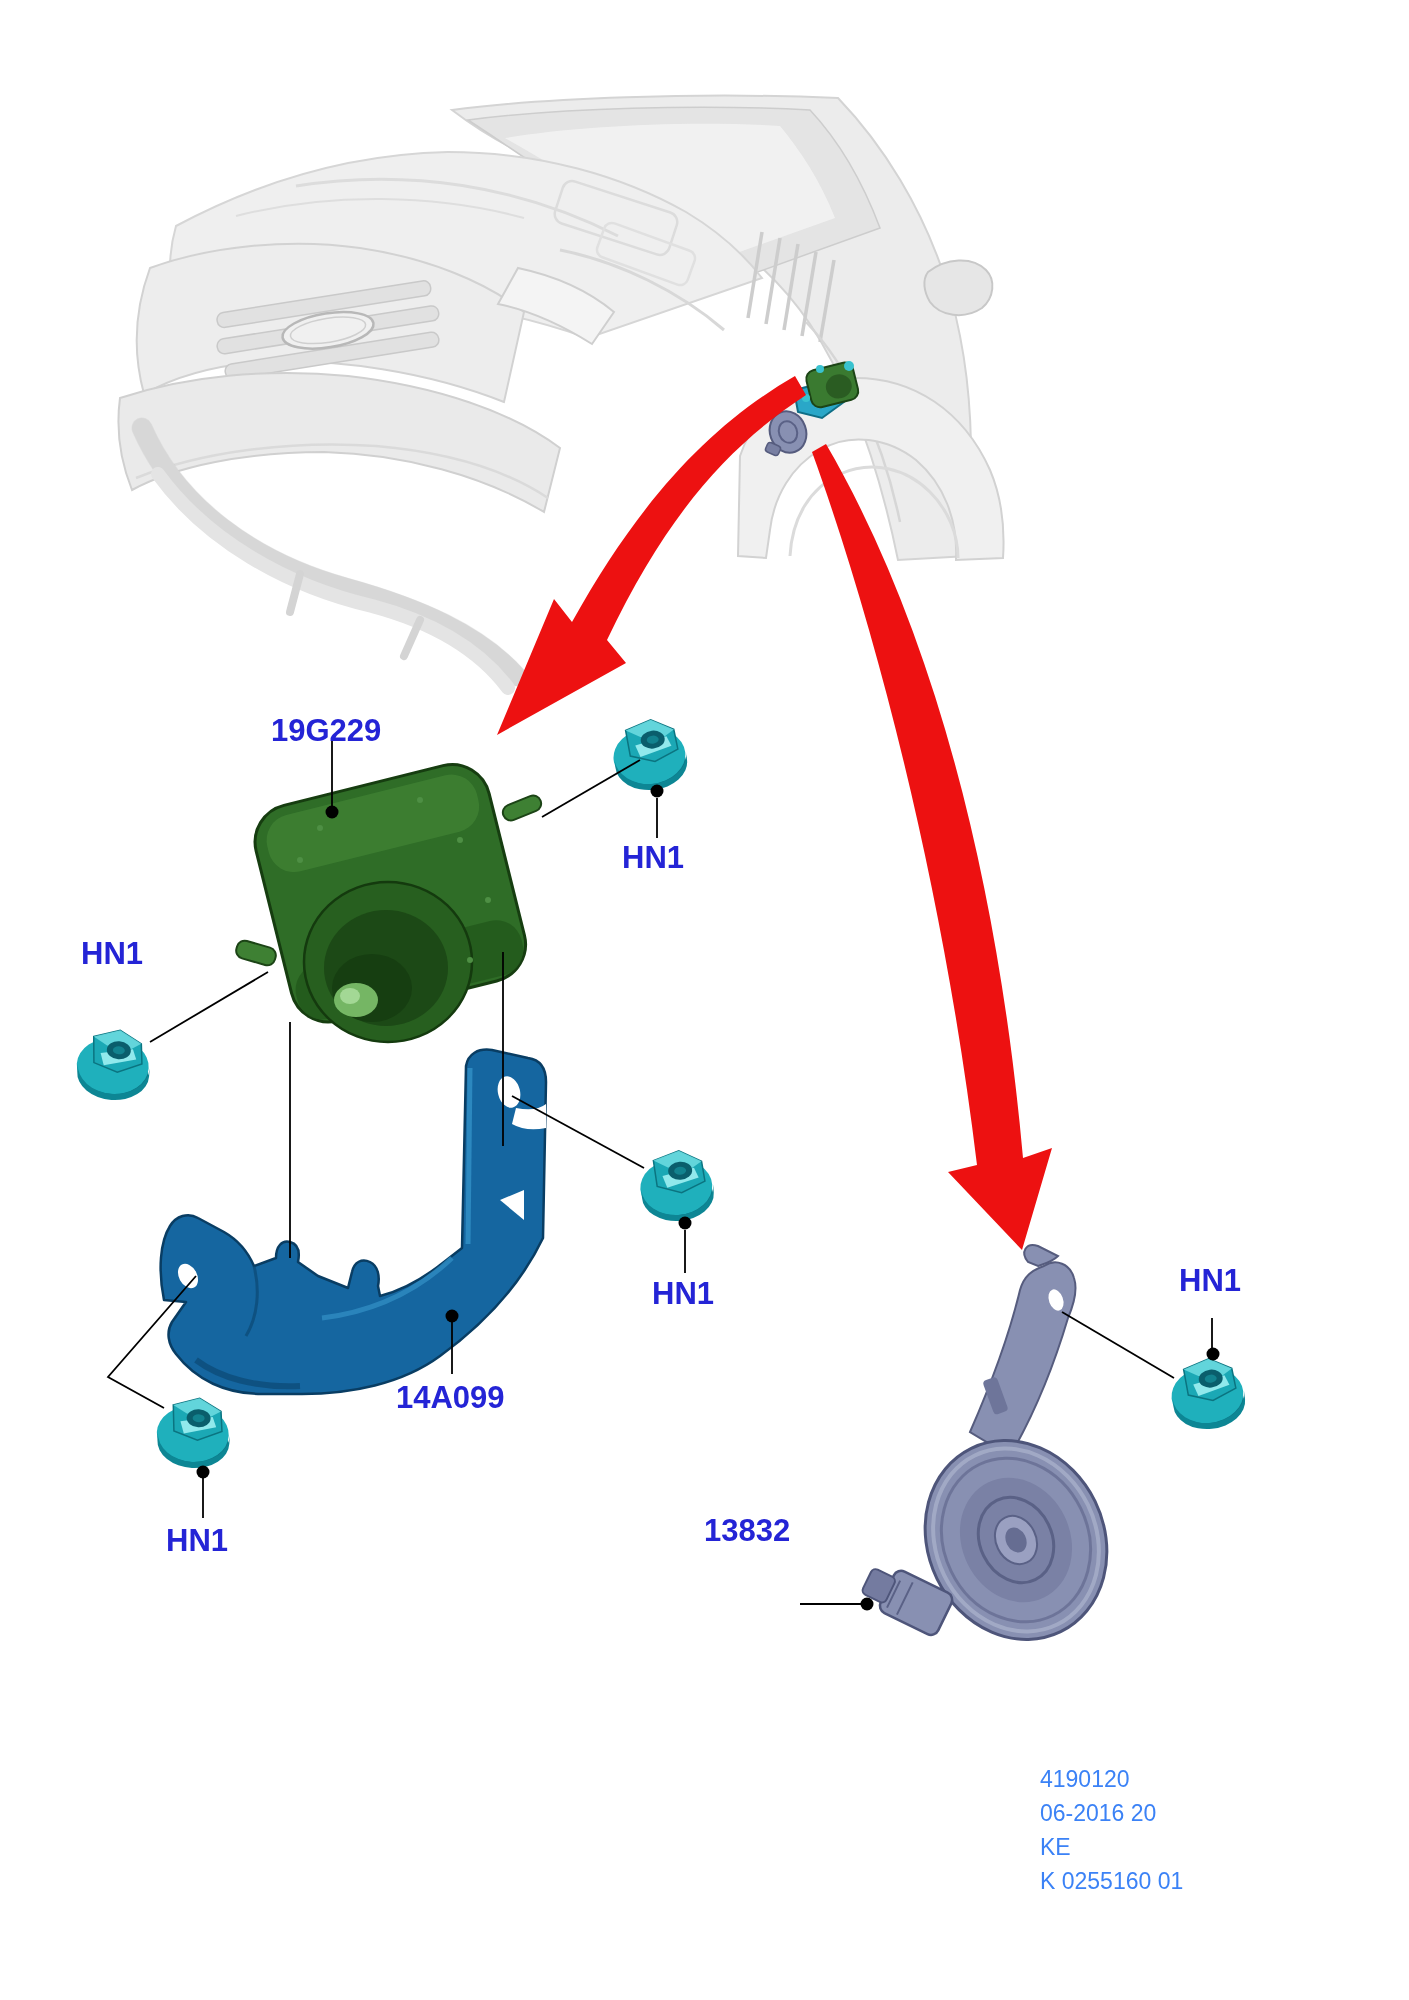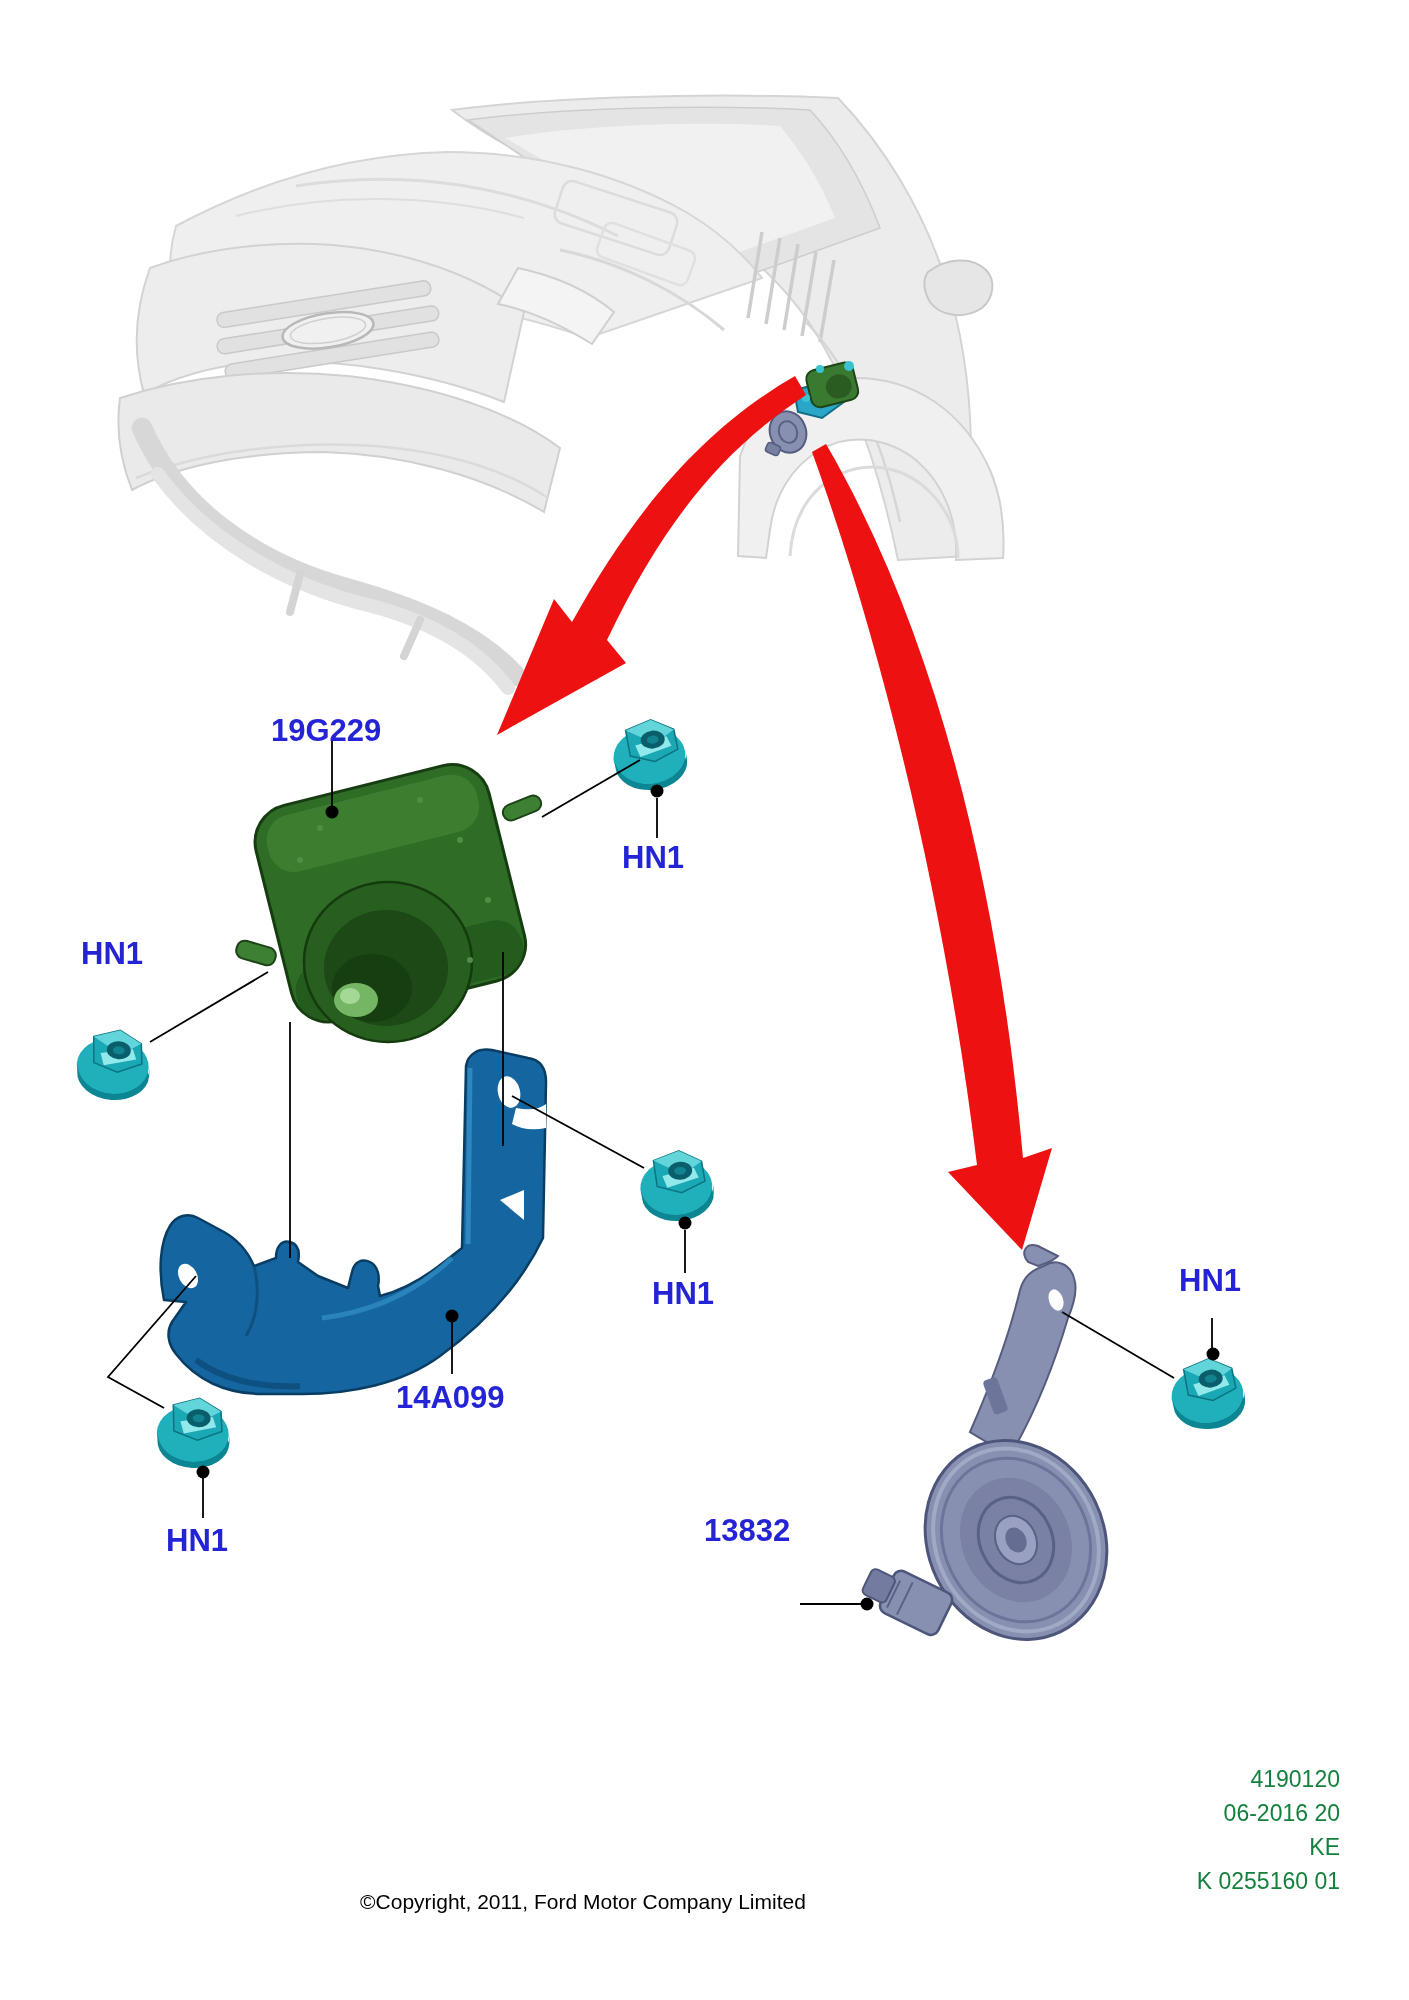--- a/index.html
+++ b/index.html
@@ -16,22 +16,22 @@
     color:#2424D6;
     font-weight:bold;
     font-size:31px;
     line-height:1;
     white-space:nowrap;
     letter-spacing:0px;
   }
   .plate{
     position:absolute;
     left:1040px;top:1762px;width:300px;
-    text-align:right;
-    color:#15803d;
+    text-align:left;
+    color:#3b82f6;
     font-size:23px;
     line-height:34px;
     white-space:nowrap;
   }
   .copyright{
     position:absolute;
     left:283px;top:1889px;width:600px;
     text-align:center;
     color:#000000;
     font-size:21px;
@@ -231,15 +231,14 @@
   <div class="plabel" style="left:1179px;top:1265px;">HN1</div>
   <div class="plabel" style="left:704px;top:1515px;">13832</div>
 
   <div class="plate">
     <div>4190120</div>
     <div>06-2016 20</div>
     <div>KE</div>
     <div>K 0255160 01</div>
   </div>
 
-  <div class="copyright">©Copyright, 2011, Ford Motor Company Limited</div>
 
 </div>
 
 </body></html>

